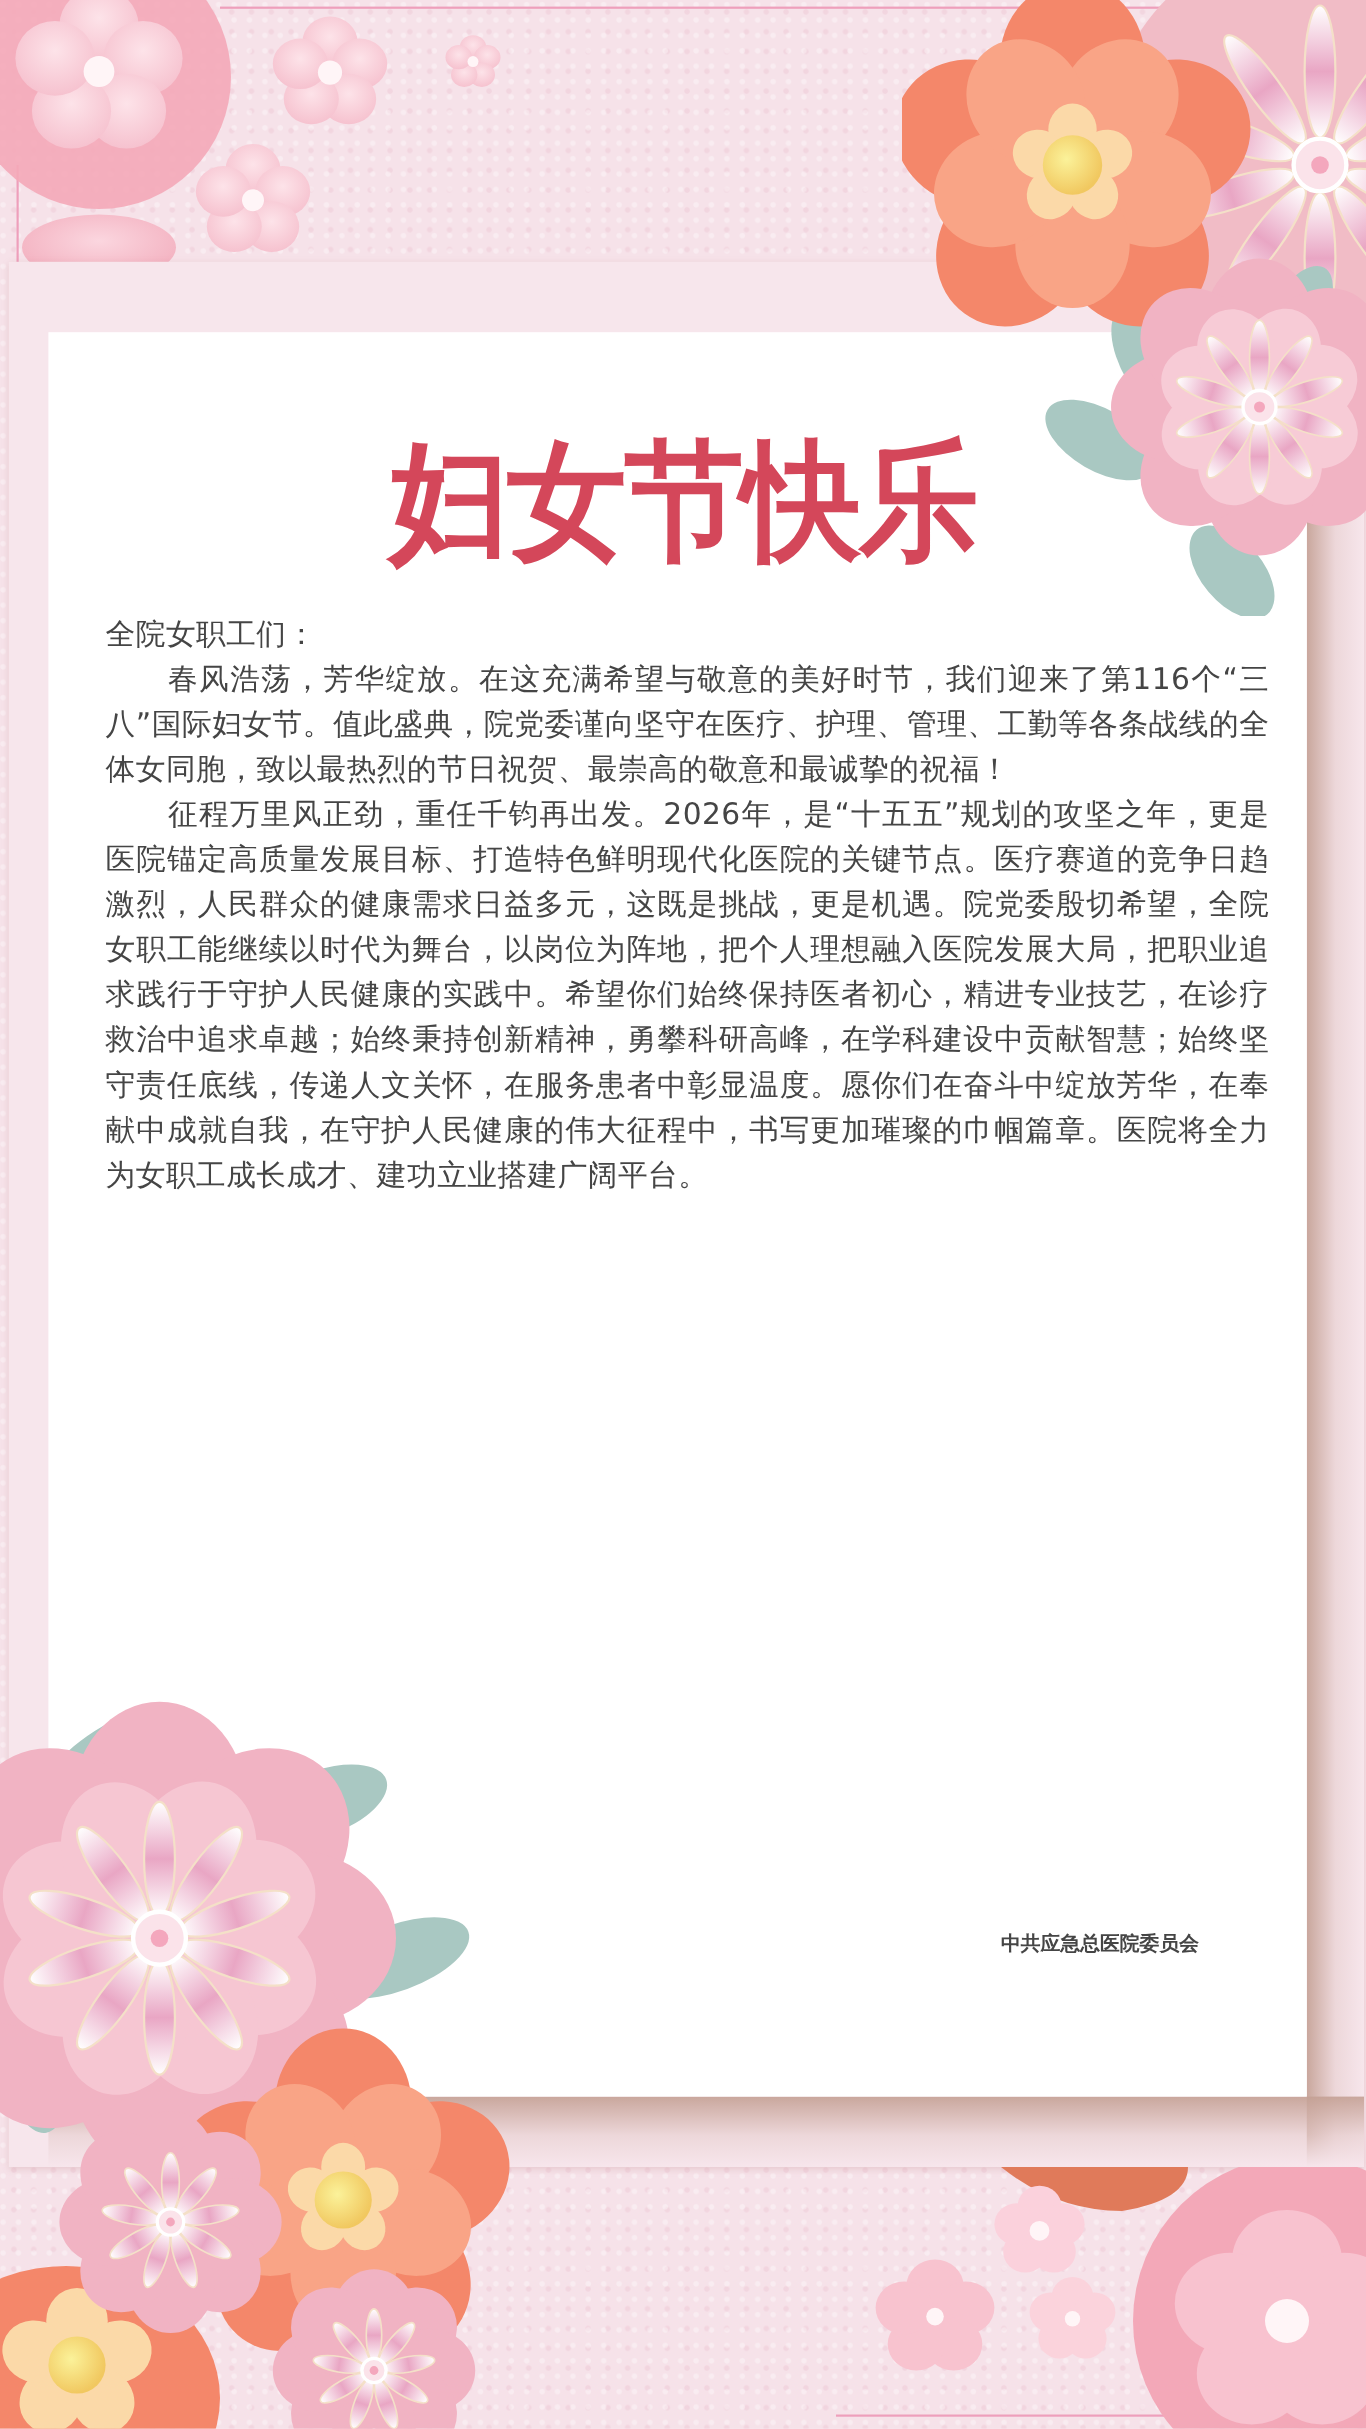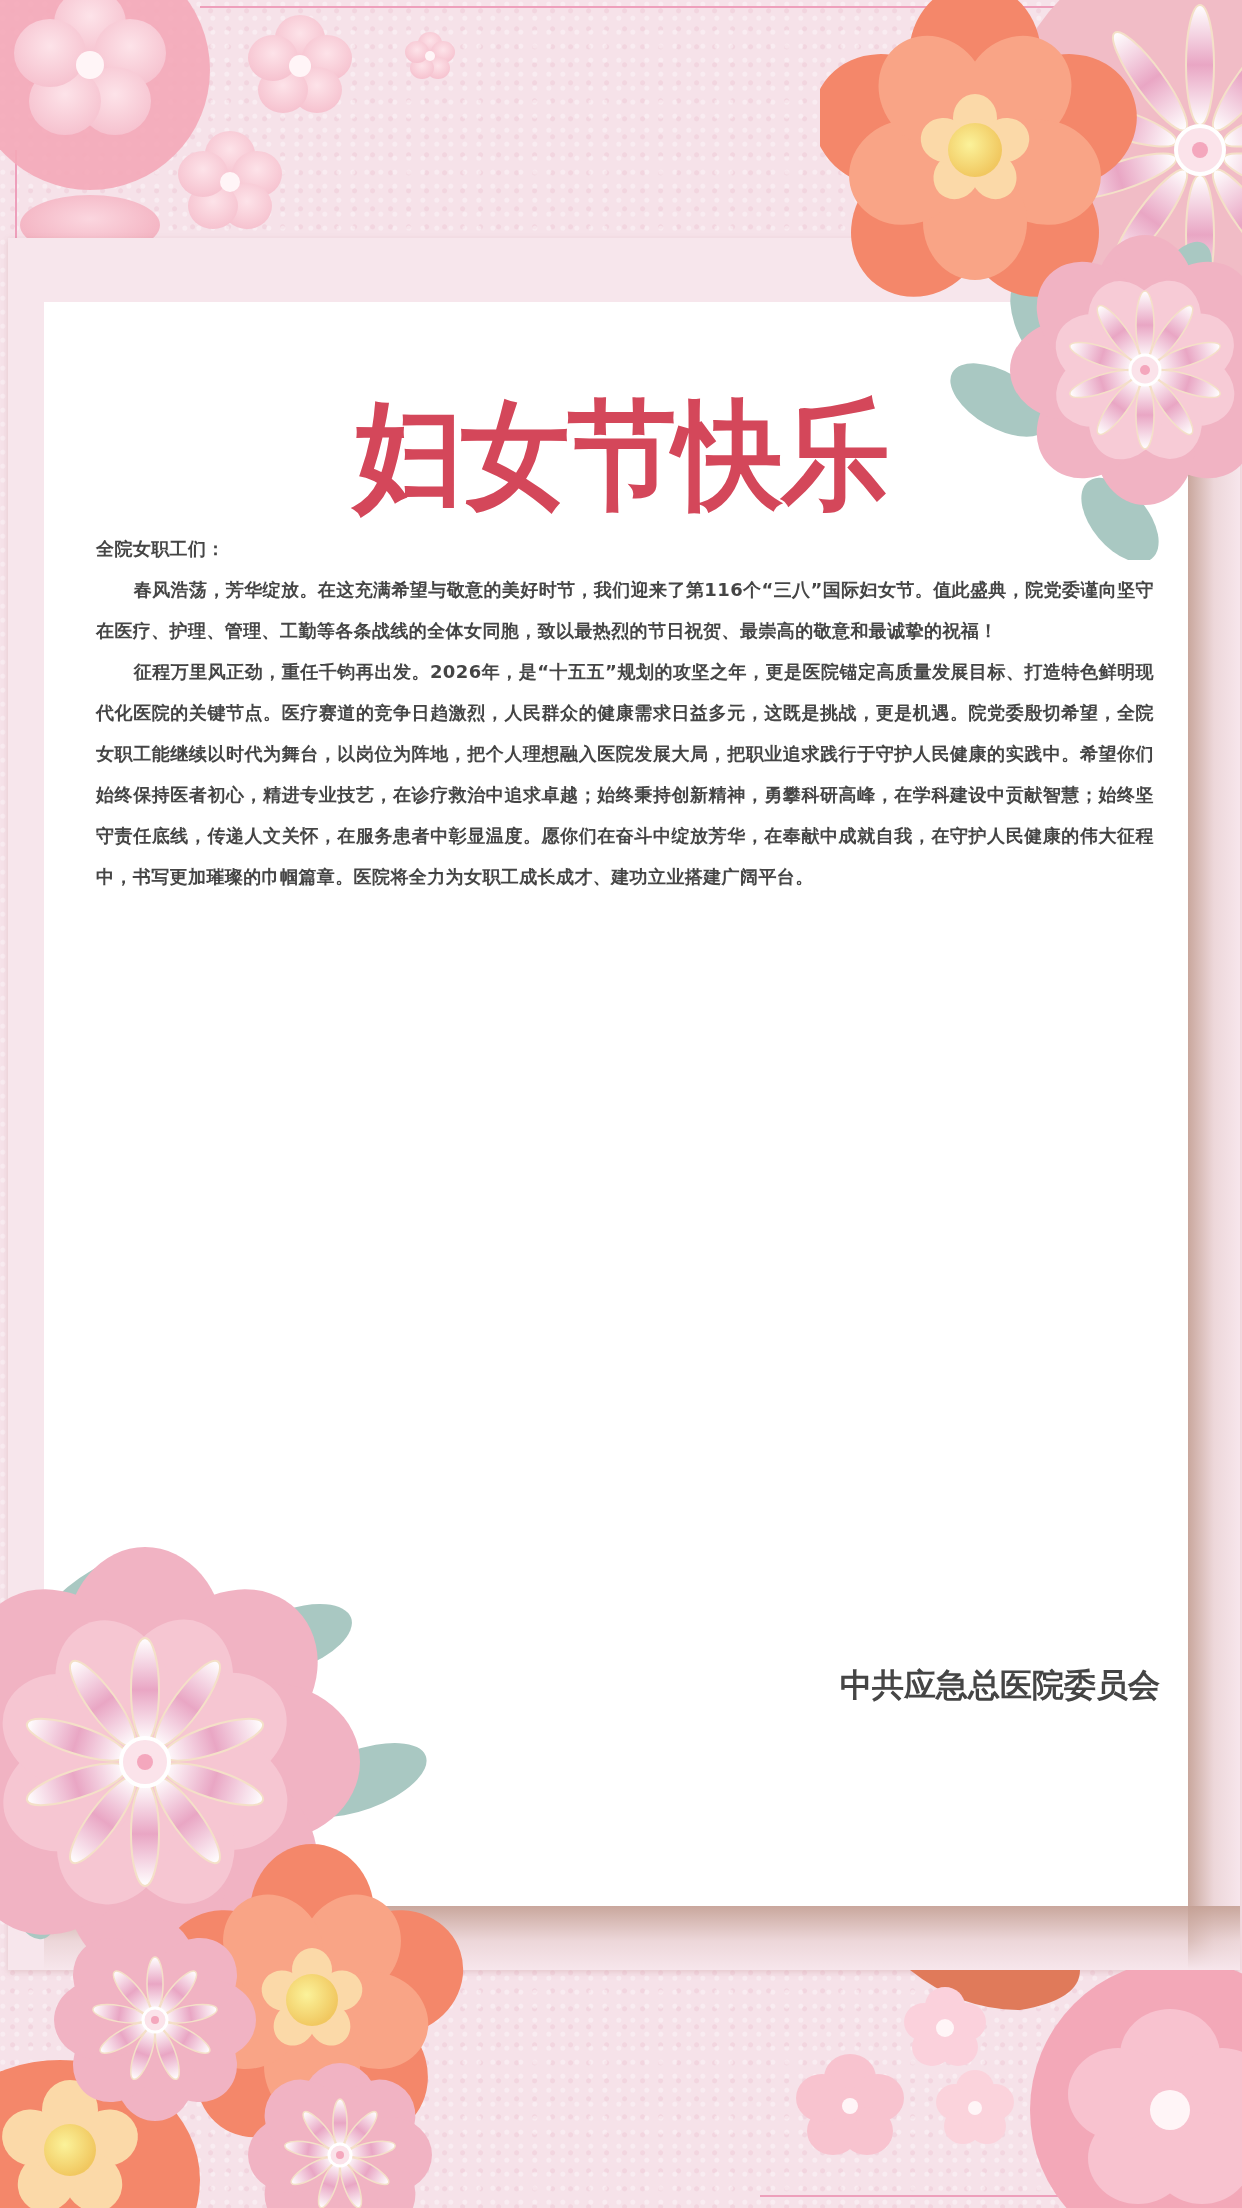--- a/index.html
+++ b/index.html
@@ -33,32 +33,32 @@
     position:absolute; left:44px; top:302px; width:1144px; height:1604px;
     background:#ffffff;
   }
   .title {
     position:absolute; left:0; top:385px; width:1242px; text-align:center;
     font-family:"DejaVu Sans", sans-serif; font-weight:bold;
     font-size:118px; letter-spacing:-2px; color:#d4475a;
     line-height:140px; transform:scaleX(0.92);
   }
   .letter {
-    position:absolute; left:96px; top:528px; width:1058px;
-    font-family:"DejaVu Sans", sans-serif; font-weight:bold;
-    font-size:18px; line-height:41px; color:#454545;
+    position:absolute; left:96px; top:556px; width:1058px;
+    font-family:"DejaVu Sans", sans-serif; font-weight:normal;
+    font-size:27px; line-height:41px; color:#454545;
     letter-spacing:0.4px;
     text-align:justify;
   }
   .letter p { margin:0; text-indent:2.1em; }
   .letter .salutation { text-indent:0; }
   .signature {
-    position:absolute; left:830px; top:1664px; width:340px; text-align:center;
+    position:absolute; left:830px; top:1747px; width:340px; text-align:center;
     font-family:"DejaVu Sans", sans-serif; font-weight:bold;
-    font-size:32px; line-height:42px; color:#454545;
+    font-size:18px; line-height:42px; color:#454545;
   }
   .flower { position:absolute; }
 </style>
 </head>
 <body>
 
 <div class="bg-texture"></div>
 
 <div class="pink-line" style="left:200px; top:6px; width:1042px; height:2px;"></div>
 <div class="pink-line" style="left:15px; top:150px; width:2px; height:90px;"></div>

